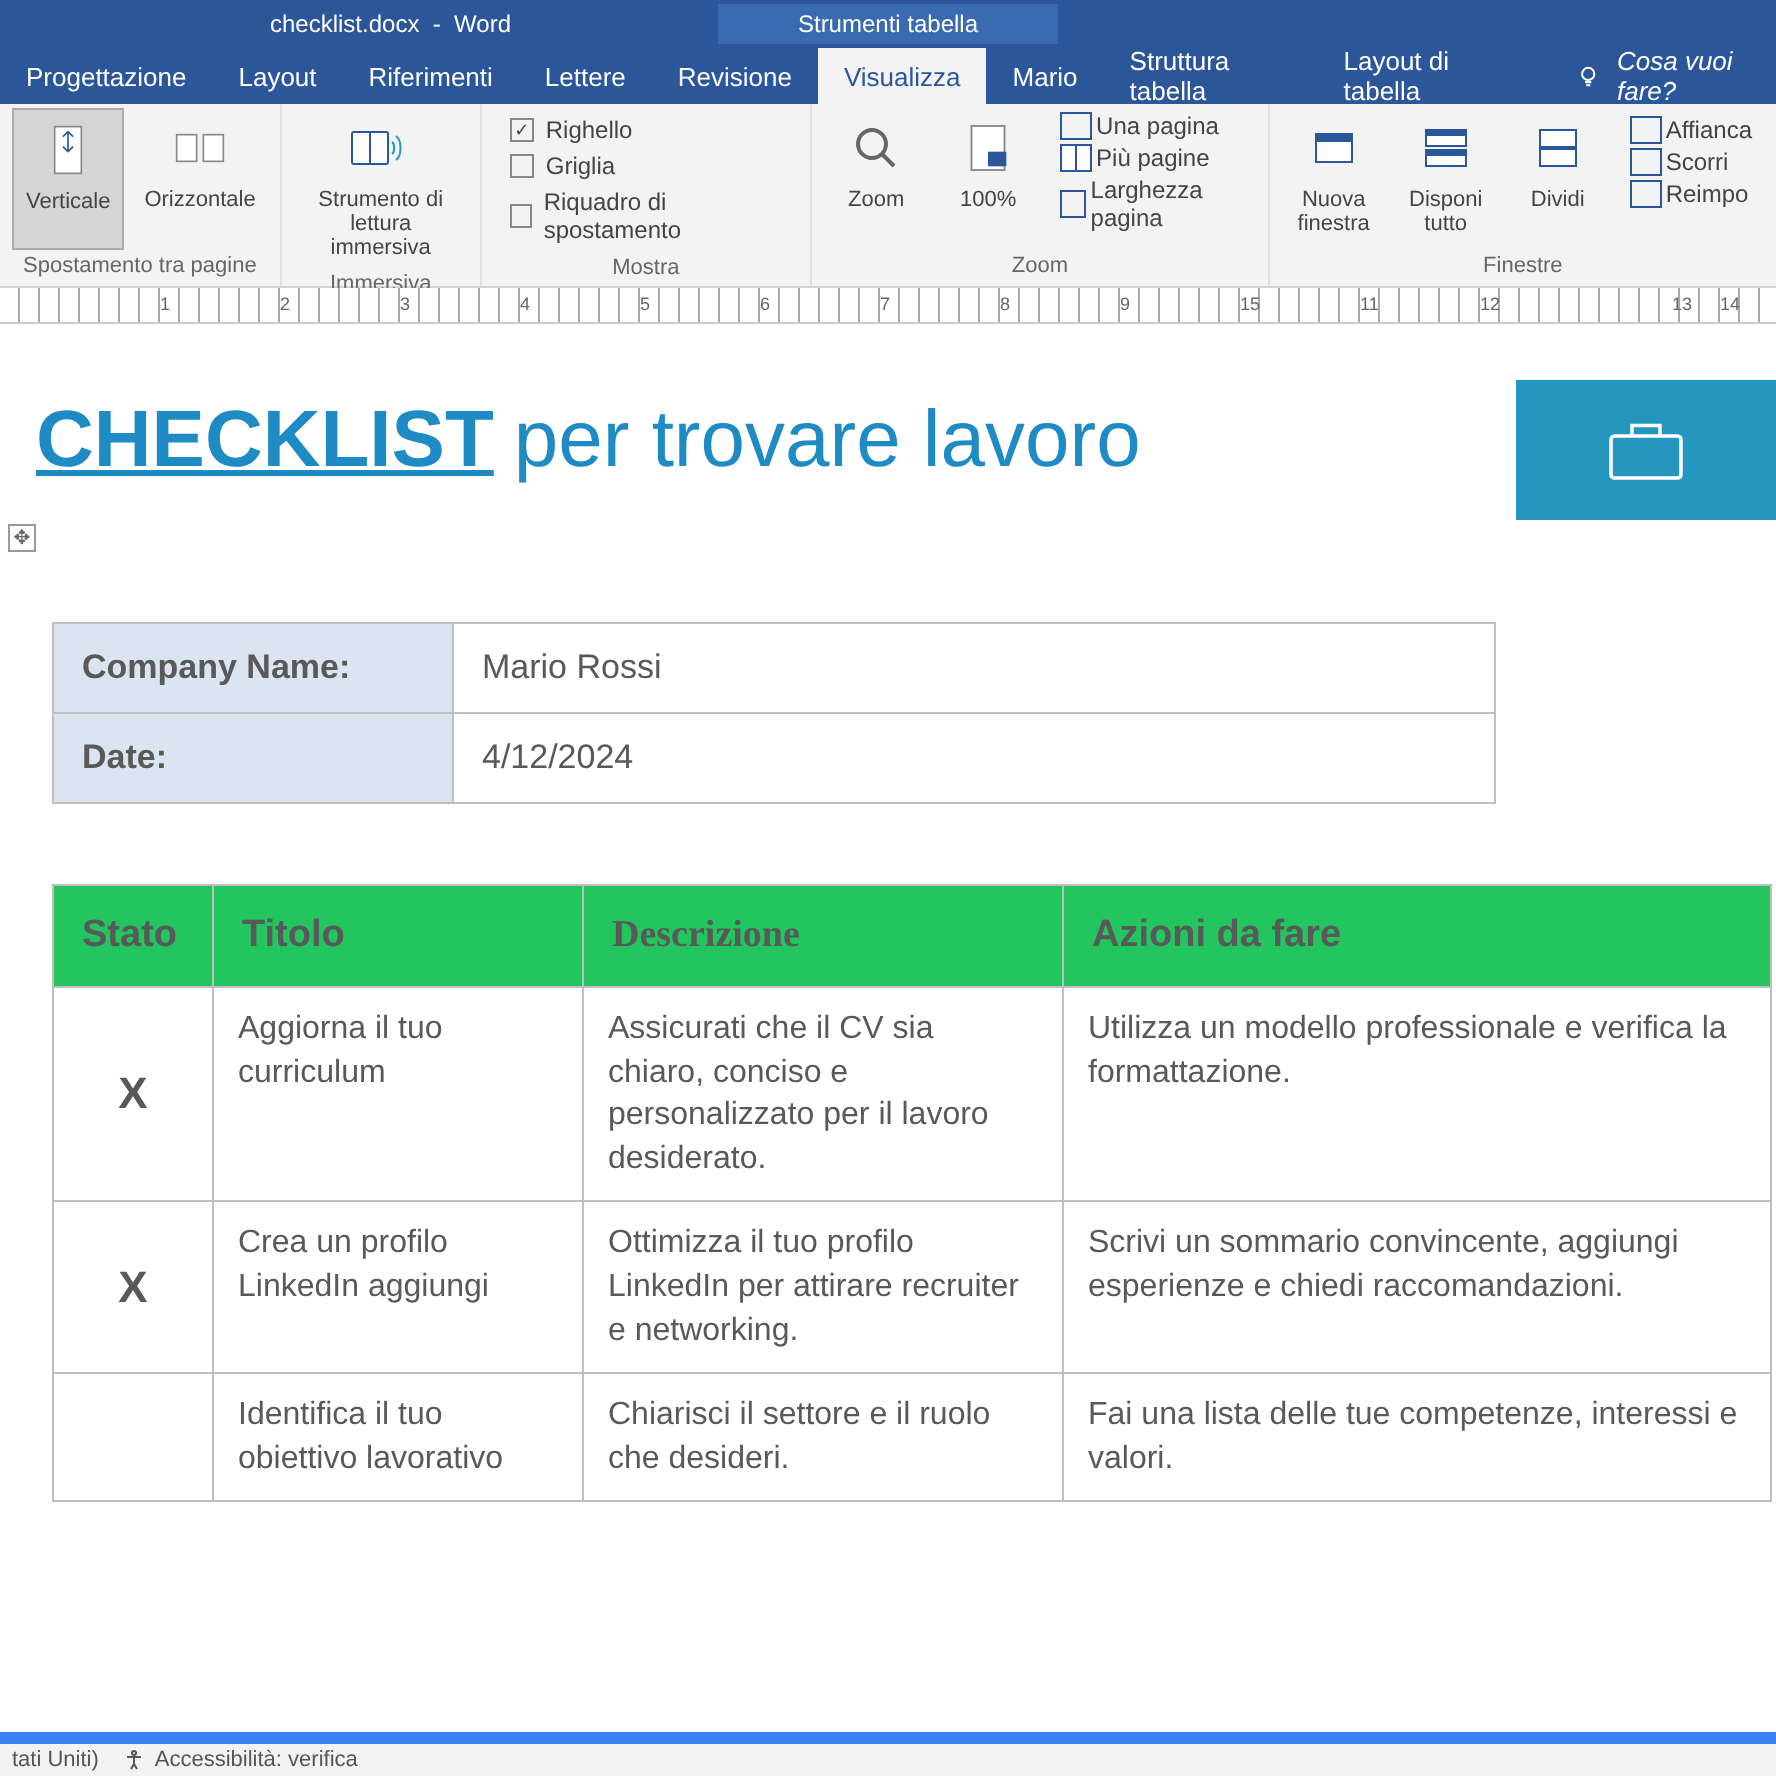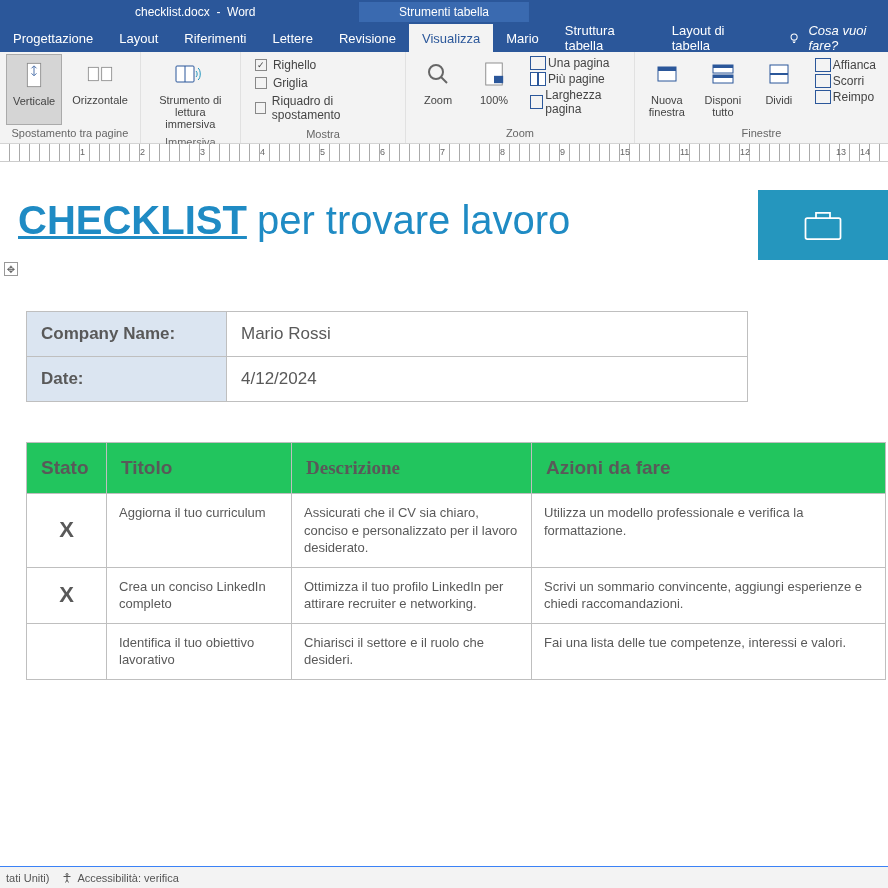--- a/index.html
+++ b/index.html
@@ -45,28 +45,28 @@
 .briefcase-icon { width: 42px; height: 36px; }
 
 .anchor-icon { position: absolute; left: 4px; top: 100px; width: 14px; height: 14px; border: 1px solid #999; display: flex; align-items: center; justify-content: center; font-size: 10px; color: #666; }
 
 .info-table { width: 722px; border-collapse: collapse; margin: 68px 0 0 8px; font-family: "Century Gothic", "Segoe UI", sans-serif; }
 .info-table td, .info-table th { border: 1px solid #bfbfbf; padding: 12px 14px; font-size: 17px; color: #595959; text-align: left; }
 .info-table .hdr { background: #dbe5f1; font-weight: 700; width: 200px; }
 
 .main-table { width: 860px; border-collapse: collapse; margin: 40px 0 0 8px; font-family: "Century Gothic", "Segoe UI", sans-serif; }
 .main-table th { background: #22c55e; border: 1px solid #bfbfbf; padding: 14px 14px; font-size: 19px; font-weight: 700; color: #595959; text-align: left; }
-.main-table td { border: 1px solid #bfbfbf; padding: 10px 12px; font-size: 13px; color: #595959; vertical-align: top; line-height: 1.35; }
+.main-table td { border: 1px solid #bfbfbf; padding: 10px 12px; font-size: 16px; color: #595959; vertical-align: top; line-height: 1.35; }
 .main-table .stato { text-align: center; font-weight: 900; font-size: 22px; vertical-align: middle; }
 .col-stato { width: 80px; }
 .col-titolo { width: 185px; }
 .col-desc { width: 240px; font-family: Liberation Serif, serif; }
 
 
-.statusbar { position: absolute; bottom: 0; left: 0; right: 0; height: 22px; background: #f3f3f3; border-top: 1px solid #3b82f6; display: flex; align-items: center; font-size: 11px; color: #555; padding: 0 6px; gap: 12px; }
+.statusbar { position: absolute; bottom: 0; left: 0; right: 0; height: 22px; background: #f3f3f3; border-top: 6px solid #3b82f6; display: flex; align-items: center; font-size: 11px; color: #555; padding: 0 6px; gap: 12px; }
 .status-item { display: flex; align-items: center; gap: 4px; }
 </style>
 </head>
 <body>
 
 <div class="titlebar">
   <div class="title-left">
     <span>checklist.docx</span>
     <span> &nbsp;-&nbsp; </span>
     <span>Word</span>
@@ -301,21 +301,21 @@
       <th>Azioni da fare</th>
     </tr>
     <tr>
       <td class="stato">X</td>
       <td>Aggiorna il tuo curriculum</td>
       <td>Assicurati che il CV sia chiaro, conciso e personalizzato per il lavoro desiderato.</td>
       <td>Utilizza un modello professionale e verifica la formattazione.</td>
     </tr>
     <tr>
       <td class="stato">X</td>
-      <td>Crea un conciso LinkedIn completo</td>
+      <td>Crea un profilo LinkedIn aggiungi</td>
       <td>Ottimizza il tuo profilo LinkedIn per attirare recruiter e networking.</td>
       <td>Scrivi un sommario convincente, aggiungi esperienze e chiedi raccomandazioni.</td>
     </tr>
     <tr>
       <td class="stato"></td>
       <td>Identifica il tuo obiettivo lavorativo</td>
       <td>Chiarisci il settore e il ruolo che desideri.</td>
       <td>Fai una lista delle tue competenze, interessi e valori.</td>
     </tr>
   </tbody>

